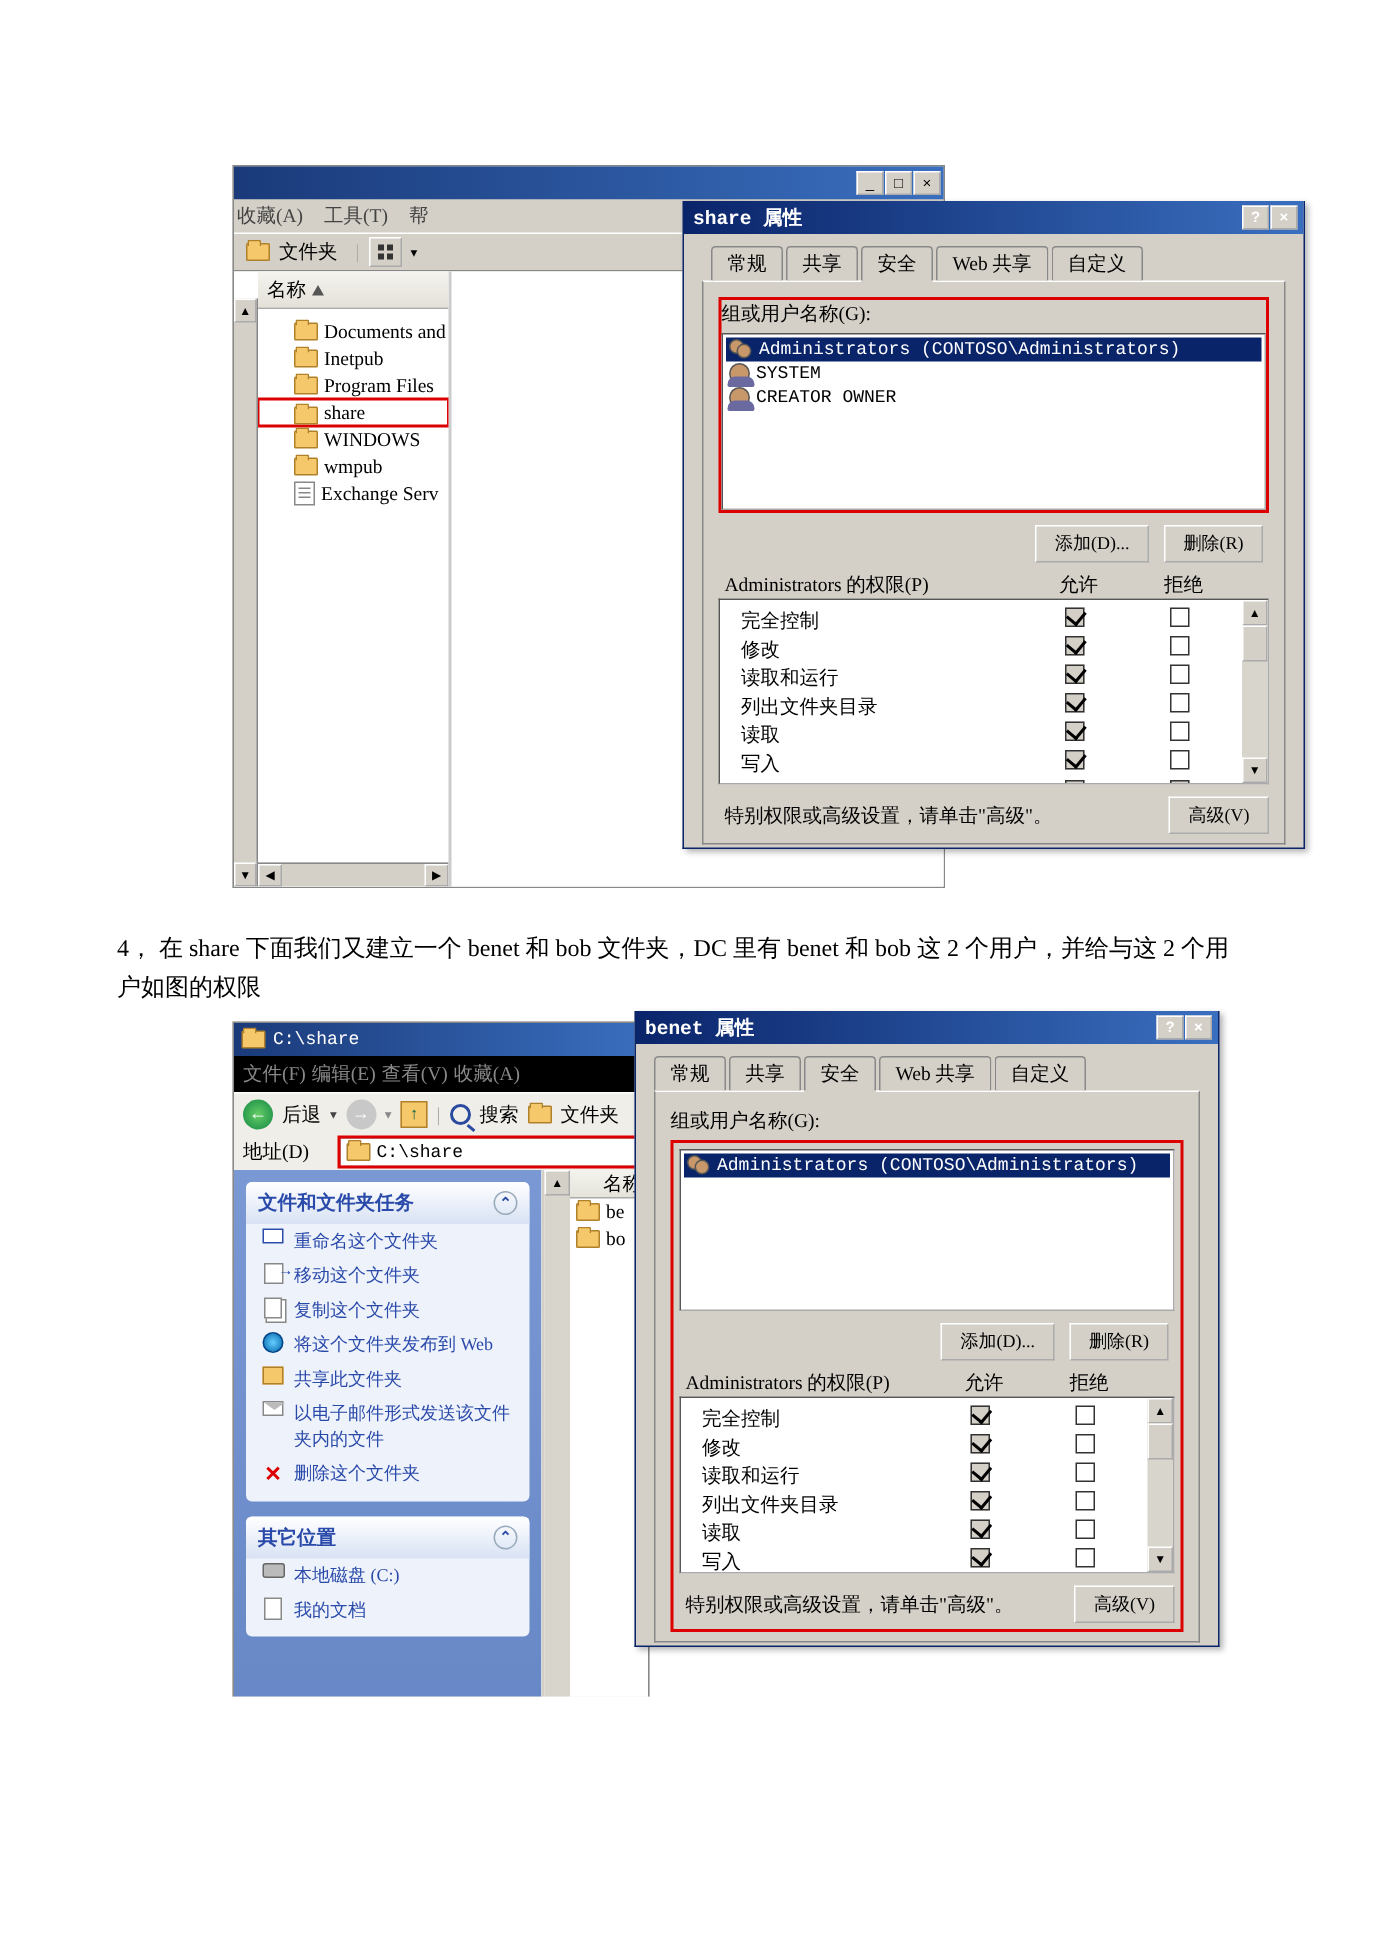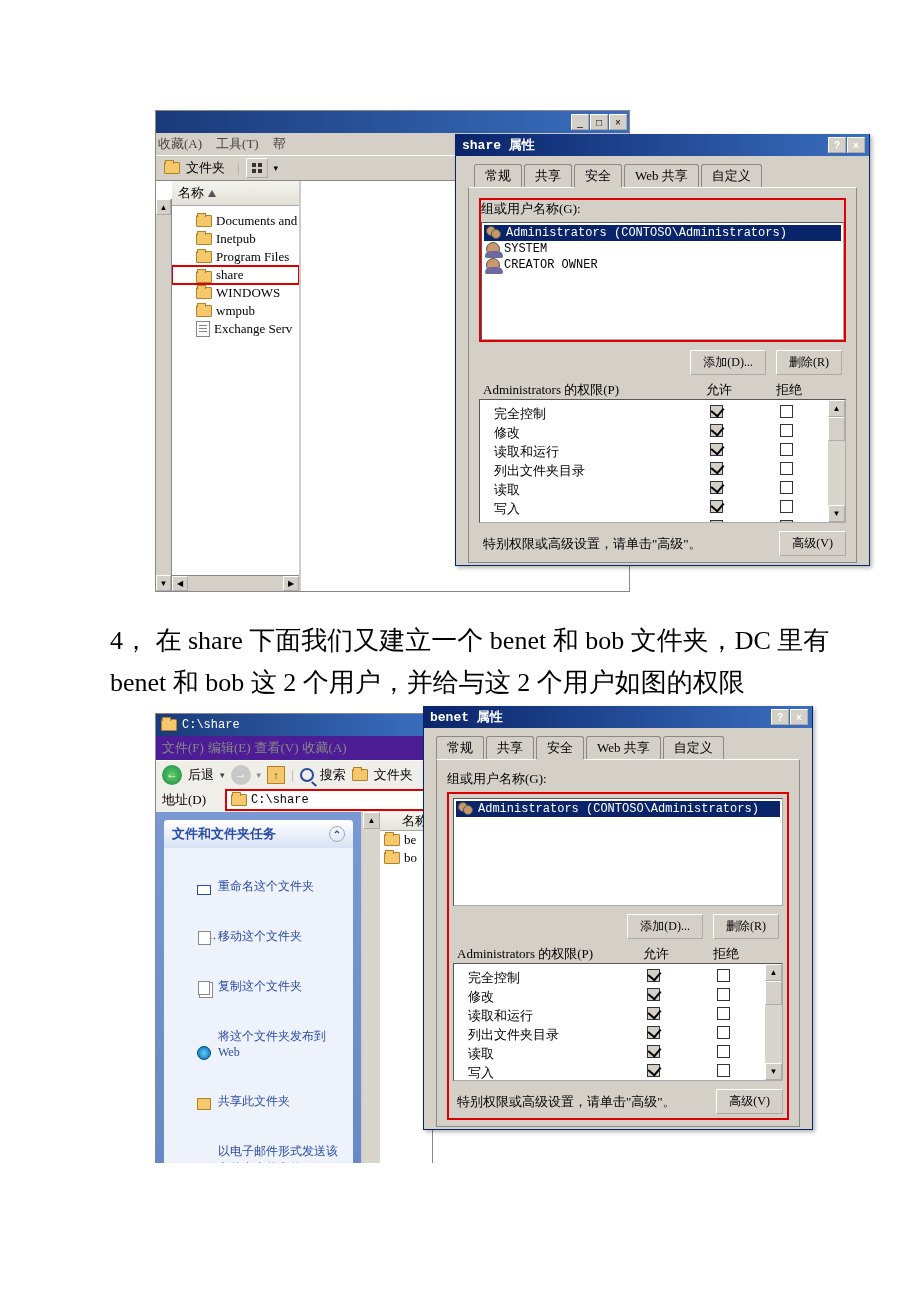--- a/index.html
+++ b/index.html
@@ -189,40 +189,40 @@
   .cb.gray { background:#d4d0c8; }
   .vscroll { position:absolute; right:0; top:0; bottom:0; width:17px; background:#d8d5cc; }
   .vscroll .arr { height:17px; border:1px outset #fff; background:#d4d0c8; display:flex; align-items:center; justify-content:center; }
   .vscroll .thumb { position:absolute; left:0; right:0; top:17px; height:24px; border:1px outset #fff; background:#d4d0c8; }
 
   .advline { display:flex; align-items:center; gap:8px; margin-top:8px; padding-left:4px; }
   .advline .t { flex:1; }
 
   
   .para {
-    margin: 28px 90px 10px 110px;
-    font-size: 26px;
+    margin: 28px 90px 10px 78px;
+    font-size: 16px;
     line-height: 1.6;
   }
 
   
   .outer-win2 {
     width: 278px;
     background:#d4d0c8;
     border:1px solid #888;
     position:relative;
   }
   .title2 {
     height: 22px;
     background: linear-gradient(to right,#1a3a7a,#3a6fbf);
     color:#fff; display:flex; align-items:center; gap:5px; padding-left:5px;
     font-family: "Courier New","SimSun",monospace; font-size:12px;
   }
   .menubar2 {
-    height: 24px; background:#4c1d95; display:flex; align-items:center; gap:4px;
+    height: 24px; background:#000000; display:flex; align-items:center; gap:4px;
     padding: 0 6px; color:#888;
   }
   .toolbar2 {
     height: 28px; background:#efeee9; border-top:1px solid #fff;
     display:flex; align-items:center; gap:6px; padding:0 6px;
     overflow:hidden; white-space:nowrap;
   }
   .back-circ { width:20px; height:20px; border-radius:50%; background:radial-gradient(#6c6,#184); display:flex; align-items:center; justify-content:center; color:#fff; font-size:12px; }
   .fwd-circ { width:20px; height:20px; border-radius:50%; background:#c8c8c8; display:flex; align-items:center; justify-content:center; color:#fff; font-size:12px; }
   .up-fold { width:18px; height:18px; background:#f5c86b; border:1px solid #b0802a; position:relative; display:flex; align-items:center; justify-content:center; }
@@ -249,22 +249,22 @@
     background:#eef2fb; border-radius:4px; margin-bottom:10px;
     overflow:hidden;
   }
   .taskhead {
     background: linear-gradient(#fff,#d8e2f4);
     padding:5px 8px; font-weight:bold; color:#2a4aaa;
     display:flex; align-items:center; justify-content:space-between;
   }
   .dblchev { width:16px; height:16px; border:1px solid #9ab; border-radius:50%; display:flex; align-items:center; justify-content:center; font-size:10px; color:#2a4aaa; }
   .taskitem {
-    display:flex; align-items:flex-end; gap:6px;
-    padding:3px 10px 3px 32px; color:#2a4aaa; font-size:12px;margin-top:27px;
+    display:flex; align-items:flex-start; gap:6px;
+    padding:3px 10px 3px 10px; color:#2a4aaa; font-size:12px;
   }
   .taskitem .ti-icon { width:16px; flex:0 0 16px; display:flex; align-items:center; justify-content:center; }
   .globe { width:14px; height:14px; border-radius:50%; background:radial-gradient(#6cf,#06a); border:1px solid #048; }
   .share-hand { width:14px; height:12px; background:#f5c86b; border:1px solid #b0802a; position:relative; }
   .mail-ic { width:14px; height:10px; background:#fff; border:1px solid #888; position:relative; }
   .mail-ic::after { content:""; position:absolute; left:0; right:0; top:0; height:0; border-left:7px solid transparent; border-right:7px solid transparent; border-top:5px solid #bbb; }
   .xred { color:#d00; font-weight:bold; font-size:14px; }
   .disk-ic { width:15px; height:10px; background:#bbb; border:1px solid #666; border-radius:2px; }
   .doc-ic2 { width:12px; height:15px; background:#fff; border:1px solid #888; }
   .rename-ic { width:14px; height:10px; background:#fff; border:1px solid #2a4aaa; position:relative; }

